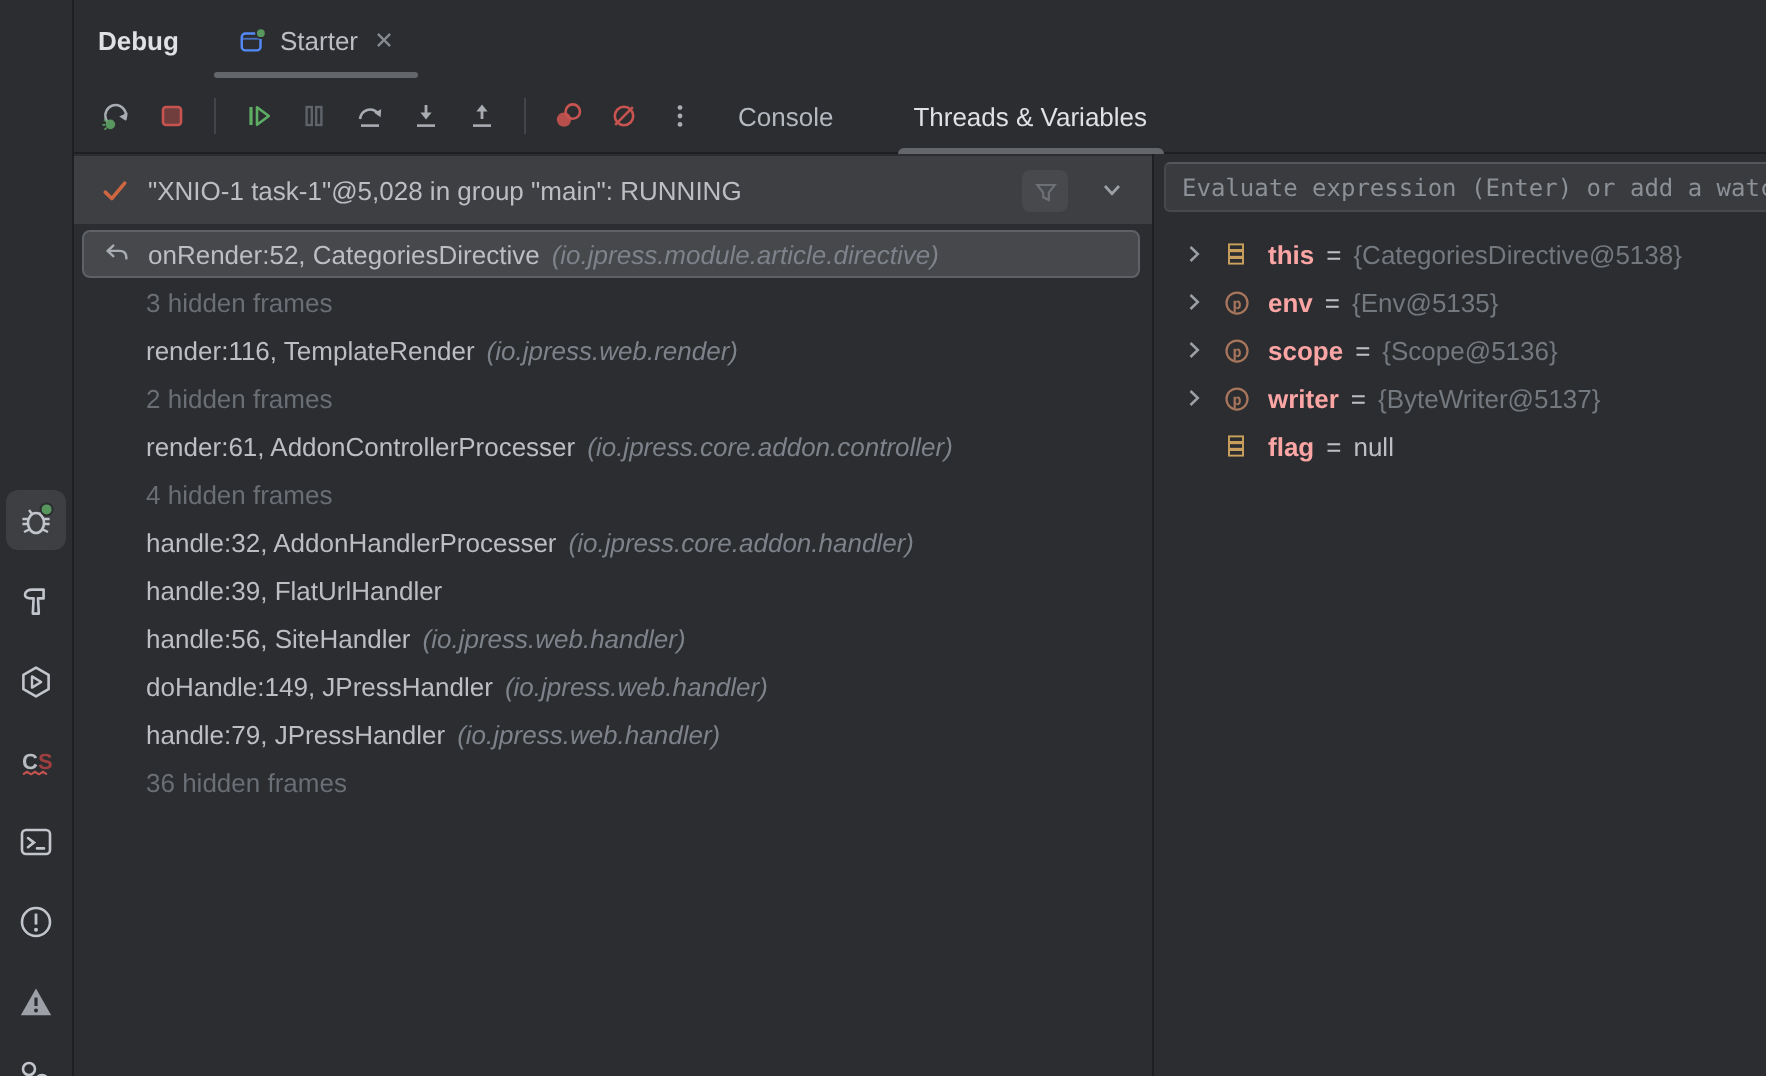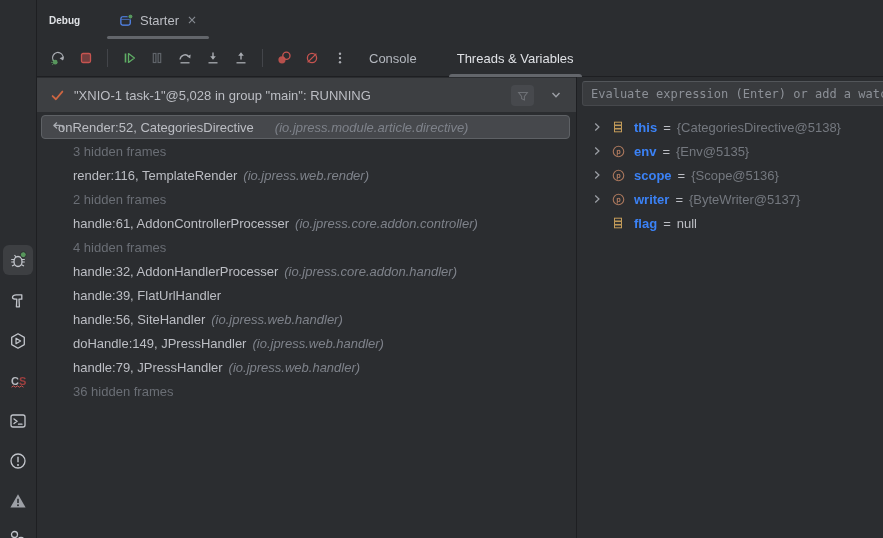--- a/index.html
+++ b/index.html
@@ -22,21 +22,21 @@
     position:absolute; left:3px; width:30px; height:30px;
     display:grid; place-items:center; border-radius:6px; cursor:pointer;
   }
   .sb-btn.selected { background:#3D3F42; }
 
   
   .header { position:absolute; left:37px; top:0; right:0; height:40px; }
   .tw-title {
     position:absolute; left:12px; top:0; height:40px;
     display:flex; align-items:center;
-    font-weight:700; color:#DFE1E5; font-size:10px;
+    font-weight:700; color:#DFE1E5; font-size:13px;
   }
   .session-tab {
     position:absolute; left:70px; top:0; width:104px; height:40px;
     display:flex; align-items:center; justify-content:center; gap:6px;
     cursor:pointer;
   }
   .session-tab .label { color:#BCBEC4; }
   .tab-underline {
     position:absolute; left:70px; top:36px; width:102px; height:3px;
     background:#63666B; border-radius:3px;
@@ -85,21 +85,21 @@
   .thread-chevron { position:absolute; left:511px; top:9px; cursor:pointer; }
 
   .frames-list { position:absolute; left:0; top:38px; right:0; }
   .frame-row {
     height:24px; display:flex; align-items:center;
     padding-left:36px; position:relative; cursor:pointer; white-space:nowrap;
   }
   .frame-row .ret-icon { position:absolute; left:13px; top:5px; }
   .frame-row.selected {
     background:#46484C; border:1px solid #5E6165; border-radius:4px;
-    margin:0 6px 0 4px; padding-left:16px;gap:15px;
+    margin:0 6px 0 4px; padding-left:32px;
   }
   .frame-row.selected .ret-icon { left:9px; top:4px; }
   .f-main { color:#BCBEC4; }
   .f-pkg { color:#7E828A; font-style:italic; margin-left:6px; }
   .frame-row.hidden-row { color:#6A6E75; }
 
   .vars-panel {
     position:absolute; left:577px; top:77px; right:0; bottom:0; overflow:hidden;
   }
   .eval-input {
@@ -107,21 +107,21 @@
     background:#393B3E; border:1px solid #46484C; border-top-color:#53565A;
     border-radius:3px; outline:none;
     color:#BCBEC4; padding:0 8px;
     font-family:"DejaVu Sans Mono", monospace; font-size:12px;
   }
   .eval-input::placeholder { color:#8C9097; opacity:1; }
   .vars-list { position:absolute; left:0; top:38px; right:0; }
   .var-row { height:24px; display:flex; align-items:center; padding-left:12px; cursor:pointer; white-space:nowrap; }
   .v-chev { width:16px; height:16px; display:grid; place-items:center; }
   .v-icon { width:16px; height:16px; margin-left:5px; display:grid; place-items:center; }
-  .v-name { margin-left:8px; color:#3b82f6; font-weight:600; }
+  .v-name { margin-left:8px; color:#fca5a5; font-weight:600; }
   .v-eq { margin:0 6px; color:#BCBEC4; }
   .v-val { color:#74787F; }
   .v-val.plain { color:#BCBEC4; }
 </style>
 </head>
 <body>
 
 <div class="sidebar">
   <div class="sb-btn selected" style="top:245px">
     <svg width="20" height="20" viewBox="0 0 20 20">
@@ -297,21 +297,21 @@
       <span>3 hidden frames</span>
     </div>
     <div class="frame-row">
       <span class="f-main">render:116, TemplateRender</span>
       <span class="f-pkg">(io.jpress.web.render)</span>
     </div>
     <div class="frame-row hidden-row">
       <span>2 hidden frames</span>
     </div>
     <div class="frame-row">
-      <span class="f-main">handle:61, AddonControllerProcesser</span>
+      <span class="f-main">render:61, AddonControllerProcesser</span>
       <span class="f-pkg">(io.jpress.core.addon.controller)</span>
     </div>
     <div class="frame-row hidden-row">
       <span>4 hidden frames</span>
     </div>
     <div class="frame-row">
       <span class="f-main">handle:32, AddonHandlerProcesser</span>
       <span class="f-pkg">(io.jpress.core.addon.handler)</span>
     </div>
     <div class="frame-row">

